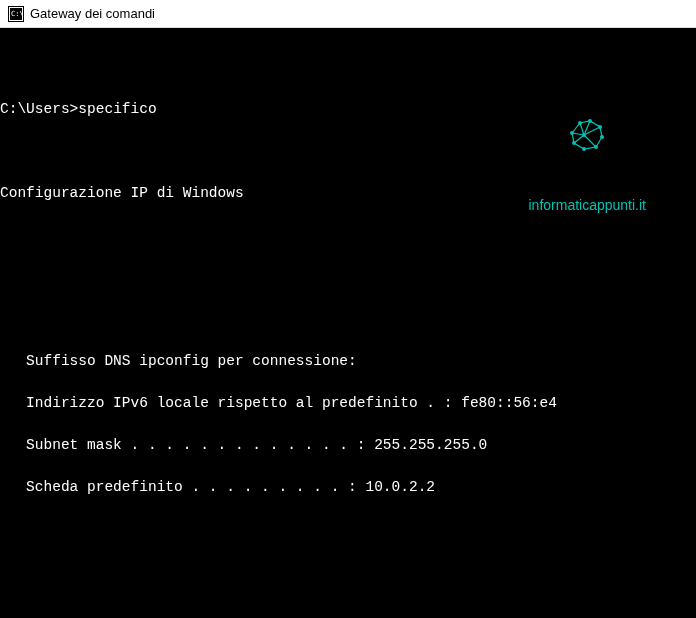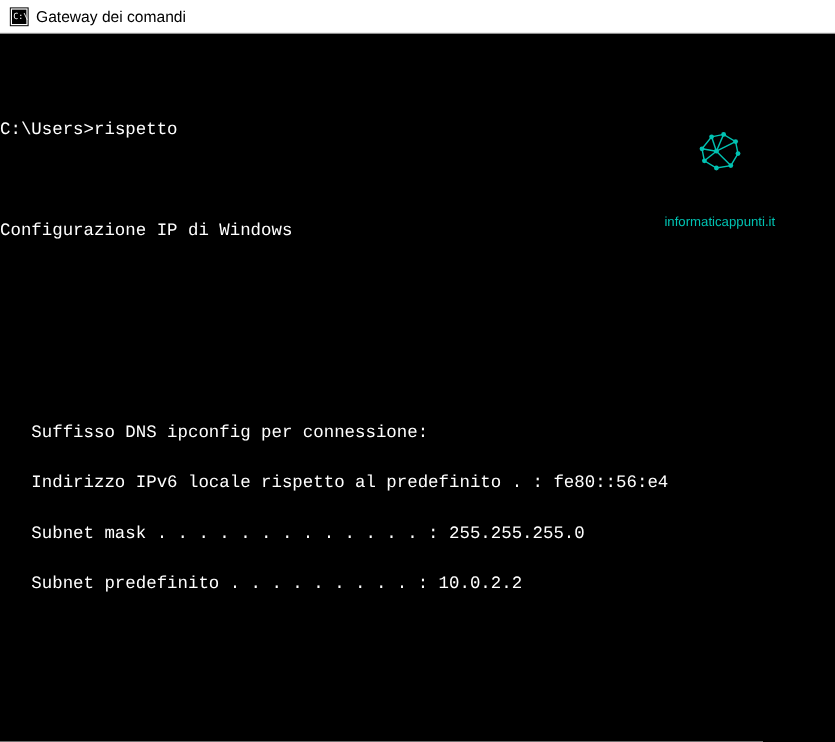--- a/index.html
+++ b/index.html
@@ -42,21 +42,21 @@
     position: relative;
   }
   .line { white-space: pre; }
   .watermark {
     position: absolute;
     top: 46px;
     right: 50px;
     text-align: center;
     color: #00c2b2;
     font-family: sans-serif;
-    font-size: 11px;
+    font-size: 14px;
     pointer-events: none;
   }
   .watermark svg { display: block; margin: 0 auto 2px auto; }
 </style>
 </head>
 <body>
 
 <div class="title-bar">
   <span class="title-icon">
     <svg width="16" height="16" viewBox="0 0 16 16">
@@ -64,30 +64,30 @@
       <rect x="1" y="1" width="14" height="14" fill="#fff"></rect>
       <rect x="2" y="2" width="12" height="12" fill="#000"></rect>
       <text x="3" y="10" font-size="7" fill="#fff" font-family="monospace">C:\</text>
     </svg>
   </span>
   <span>Gateway dei comandi</span>
 </div>
 
 <div class="terminal">
 <div class="line"> </div>
-<div class="line"><span>C:\Users&gt;</span><span>rispetto</span></div>
+<div class="line"><span>C:\Users&gt;</span><span>specifico</span></div>
 <div class="line"> </div>
 <div class="line">Configurazione IP di Windows</div>
 <div class="line"> </div>
 <div class="line"> </div>
 <div class="line"> </div>
 <div class="line">   Suffisso DNS ipconfig per connessione:</div>
 <div class="line">   Indirizzo IPv6 locale rispetto al predefinito . : fe80::56:e4</div>
 <div class="line">   Subnet mask . . . . . . . . . . . . . : 255.255.255.0</div>
-<div class="line">   Subnet predefinito . . . . . . . . . : 10.0.2.2</div>
+<div class="line">   Scheda predefinito . . . . . . . . . : 10.0.2.2</div>
 <div class="line"> </div>
 
 
 
 
 
 
 
 
 

